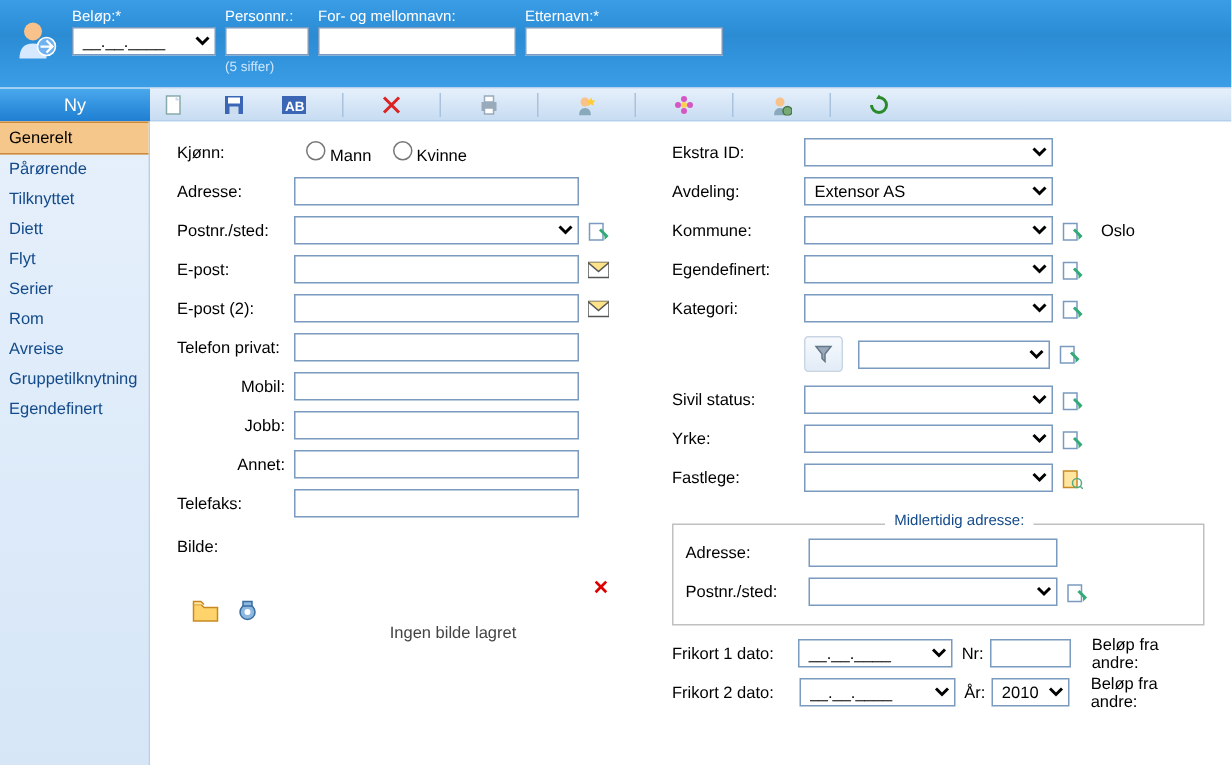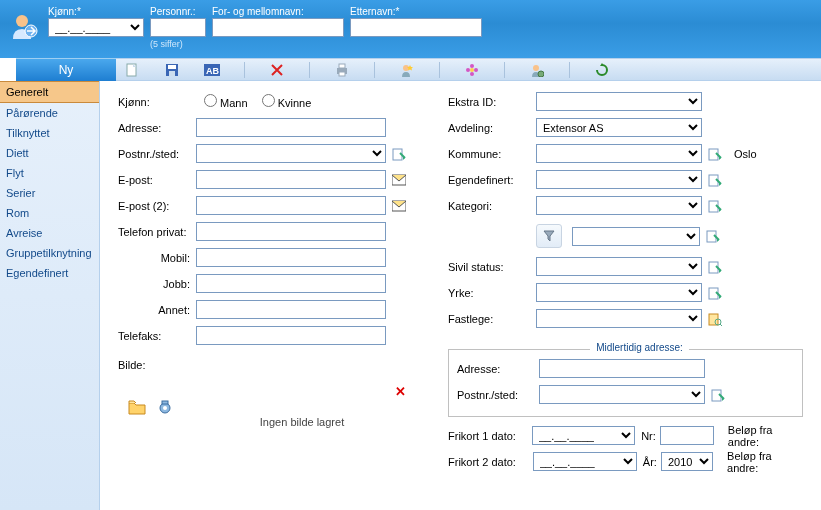--- a/index.html
+++ b/index.html
@@ -27,21 +27,21 @@
   .topbar .fields { display: flex; gap: 6px; margin-left: 8px; }
   .topbar .f { display: flex; flex-direction: column; color: #fff; font-size: 10px; }
   .topbar .f label { margin-bottom: 1px; }
   .topbar select, .topbar input[type="text"] {
     font-size: 11px; height: 19px; border: 1px solid #7a9ac0;
     padding: 1px 2px; background: #fff;
   }
   .topbar .hint { color: #cfe7fb; font-size: 9px; margin-top: 2px; }
 
   
-  .strip { display: flex; height: 23px; padding-left: 16px; }
+  .strip { display: flex; height: 23px; }
   .ny {
     width: 100px; text-align: center; color: #fff;
     background: linear-gradient(to bottom, #4aa8ed, #1e7ed1);
     border-top: 1px solid #9ecff2;
     line-height: 22px; font-size: 12px;
   }
   .toolbar {
     flex: 1;
     background: linear-gradient(to bottom, #e6f0fb, #c7dcf2);
     border-top: 1px solid #b5d0ec; border-bottom: 1px solid #b5d0ec;
@@ -103,21 +103,21 @@
   <div class="person-icon">
     <svg width="30" height="30" viewBox="0 0 30 30">
       <circle cx="13" cy="10" r="6" fill="#f9c28a"></circle>
       <path d="M4 28 Q4 18 13 18 Q22 18 22 28 Z" fill="#d6e9ff"></path>
       <circle cx="22" cy="20" r="6" fill="#6fb2ef" stroke="#fff" stroke-width="1"></circle>
       <path d="M22 16 l4 4 -4 4 M18 20 h8" stroke="#fff" stroke-width="1.5" fill="none"></path>
     </svg>
   </div>
   <div class="fields">
     <div class="f">
-      <label>Kjønn:*</label>
+      <label>Beløp:*</label>
       <select style="width:96px">
         <option>__.__.____</option>
       </select>
     </div>
     <div class="f">
       <label>Personnr.:</label>
       <input type="text" style="width: 56px;" value="">
       <span class="hint">(5 siffer)</span>
     </div>
     <div class="f">

